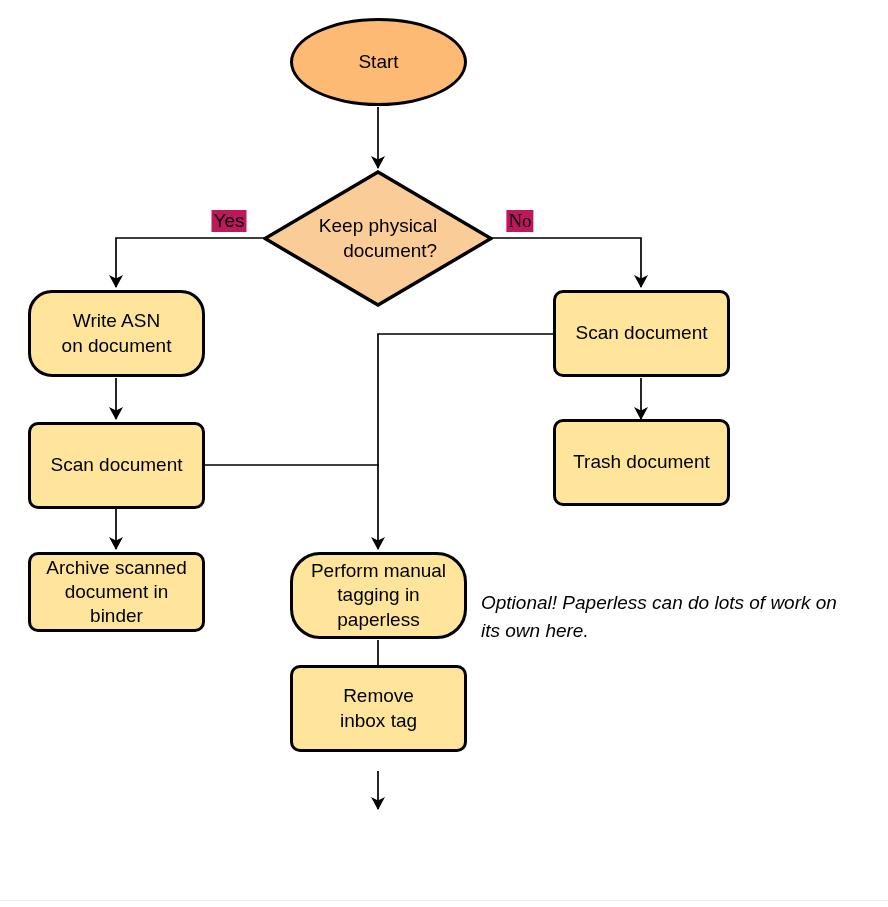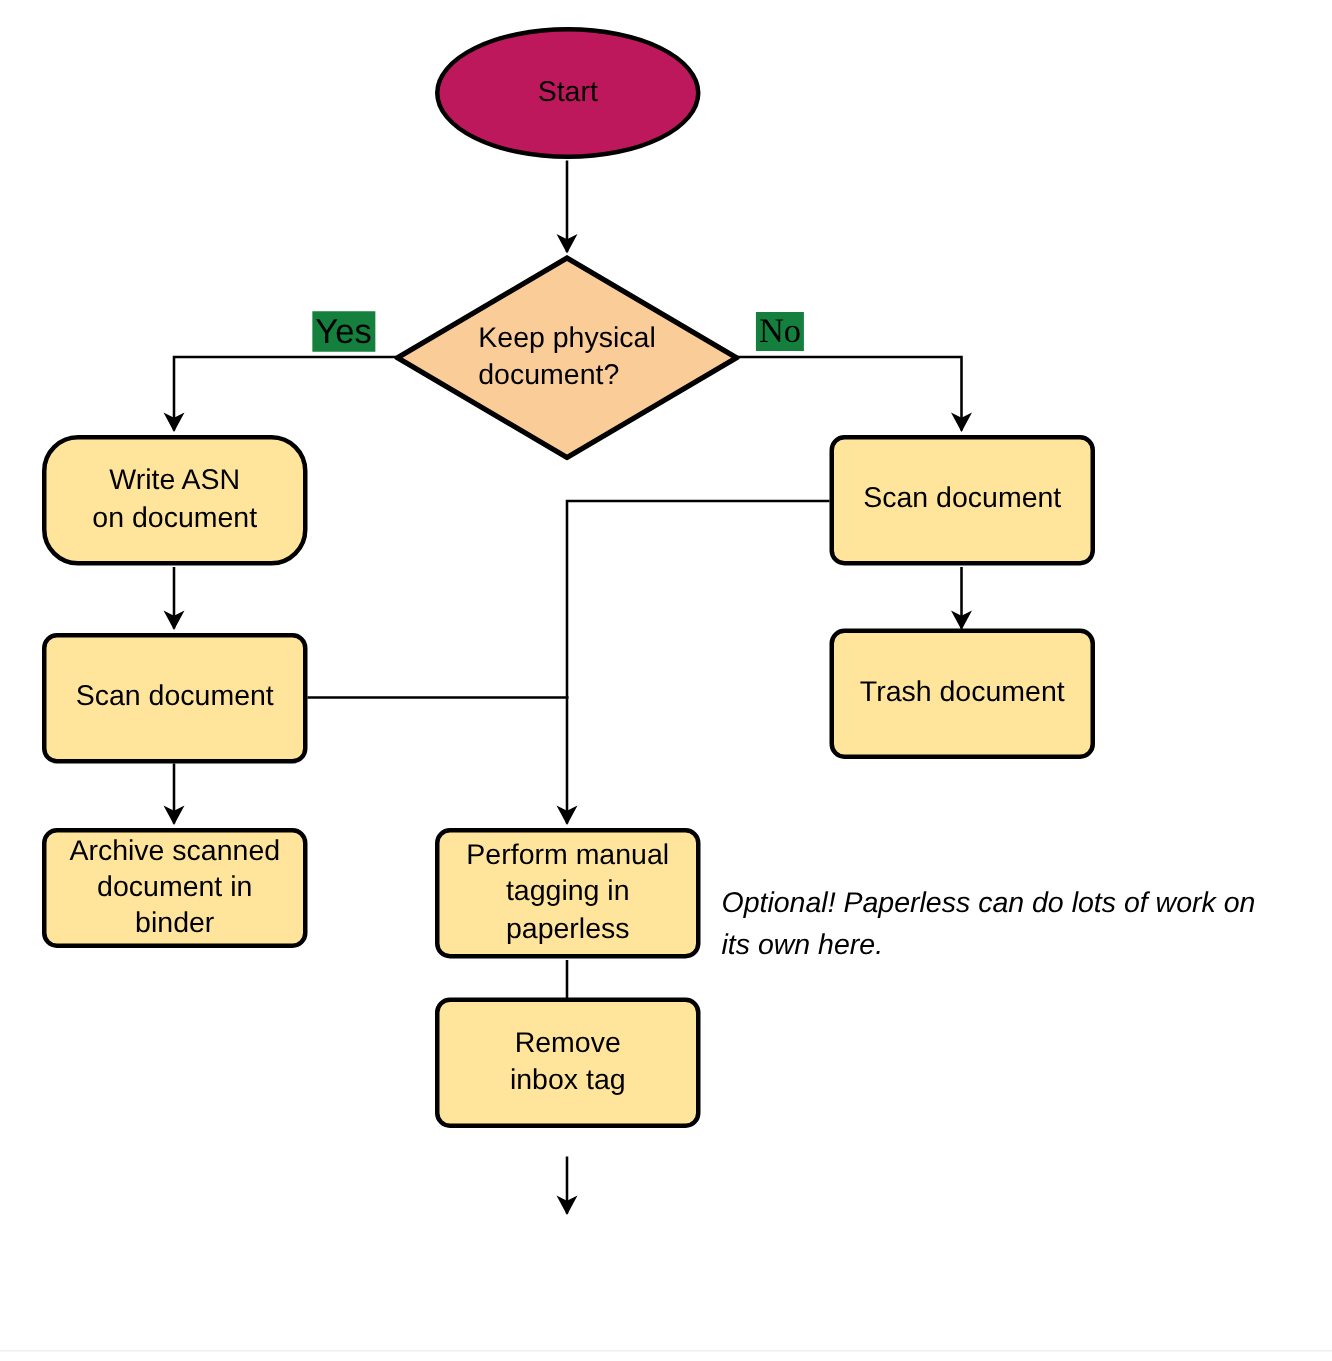--- a/index.html
+++ b/index.html
@@ -33,21 +33,21 @@
     line-height: 1.28;
     color: #000000;
     white-space: pre-line;
   }
   .node.rect {
     background: #FFE49B;
     border: 3px solid #000000;
     border-radius: 10px;
   }
   .node.terminal {
-    background: #be185d;
+    background: #fdba74;
     border: 3px solid #000000;
     border-radius: 50%;
   }
   .diamond-wrap {
     position: absolute;
     left: 263px;
     top: 170px;
     width: 230px;
     height: 137px;
   }
@@ -58,32 +58,32 @@
   }
   .diamond-label {
     position: absolute;
     left: 0;
     top: 0;
     width: 100%;
     height: 100%;
     display: flex;
     align-items: center;
     justify-content: center;
-    text-align: left;
+    text-align: right;
     font-size: 19px;
     line-height: 1.28;
     color: #000000;
     white-space: pre-line;
   }
   .edge-label {
     position: absolute;
     transform: translate(-50%, -50%);
-    font-size: 23px;
+    font-size: 19px;
     color: #000000;
-    background: #15803d;
+    background: #be185d;
     padding: 0 2px;
   }
   .annotation {
     position: absolute;
     left: 481px;
     top: 589px;
     width: 412px;
     font-size: 19px;
     font-style: italic;
     line-height: 1.45;
@@ -150,21 +150,21 @@
   <div class="node rect" style="left:28px; top:290px; width:177px; height:87px;border-radius:24px;">Write ASN
 on document</div>
   <div class="node rect" style="left:28px; top:422px; width:177px; height:87px;">Scan document</div>
   <div class="node rect" style="left:28px; top:552px; width:177px; height:80px;">Archive scanned
 document in
 binder</div>
 
   <div class="node rect" style="left:553px; top:290px; width:177px; height:87px;">Scan document</div>
   <div class="node rect" style="left:553px; top:419px; width:177px; height:87px;">Trash document</div>
 
-  <div class="node rect" style="left:290px; top:552px; width:177px; height:87px;">Perform manual
+  <div class="node rect" style="left:290px; top:552px; width:177px; height:87px;border-radius:30px;">Perform manual
 tagging in
 paperless</div>
   <div class="node rect" style="left:290px; top:665px; width:177px; height:87px;">Remove
 inbox tag</div>
 
   <div class="annotation">Optional! Paperless can do lots of work on
 its own here.</div>
 
 
   <div class="bottom-hairline"></div>

